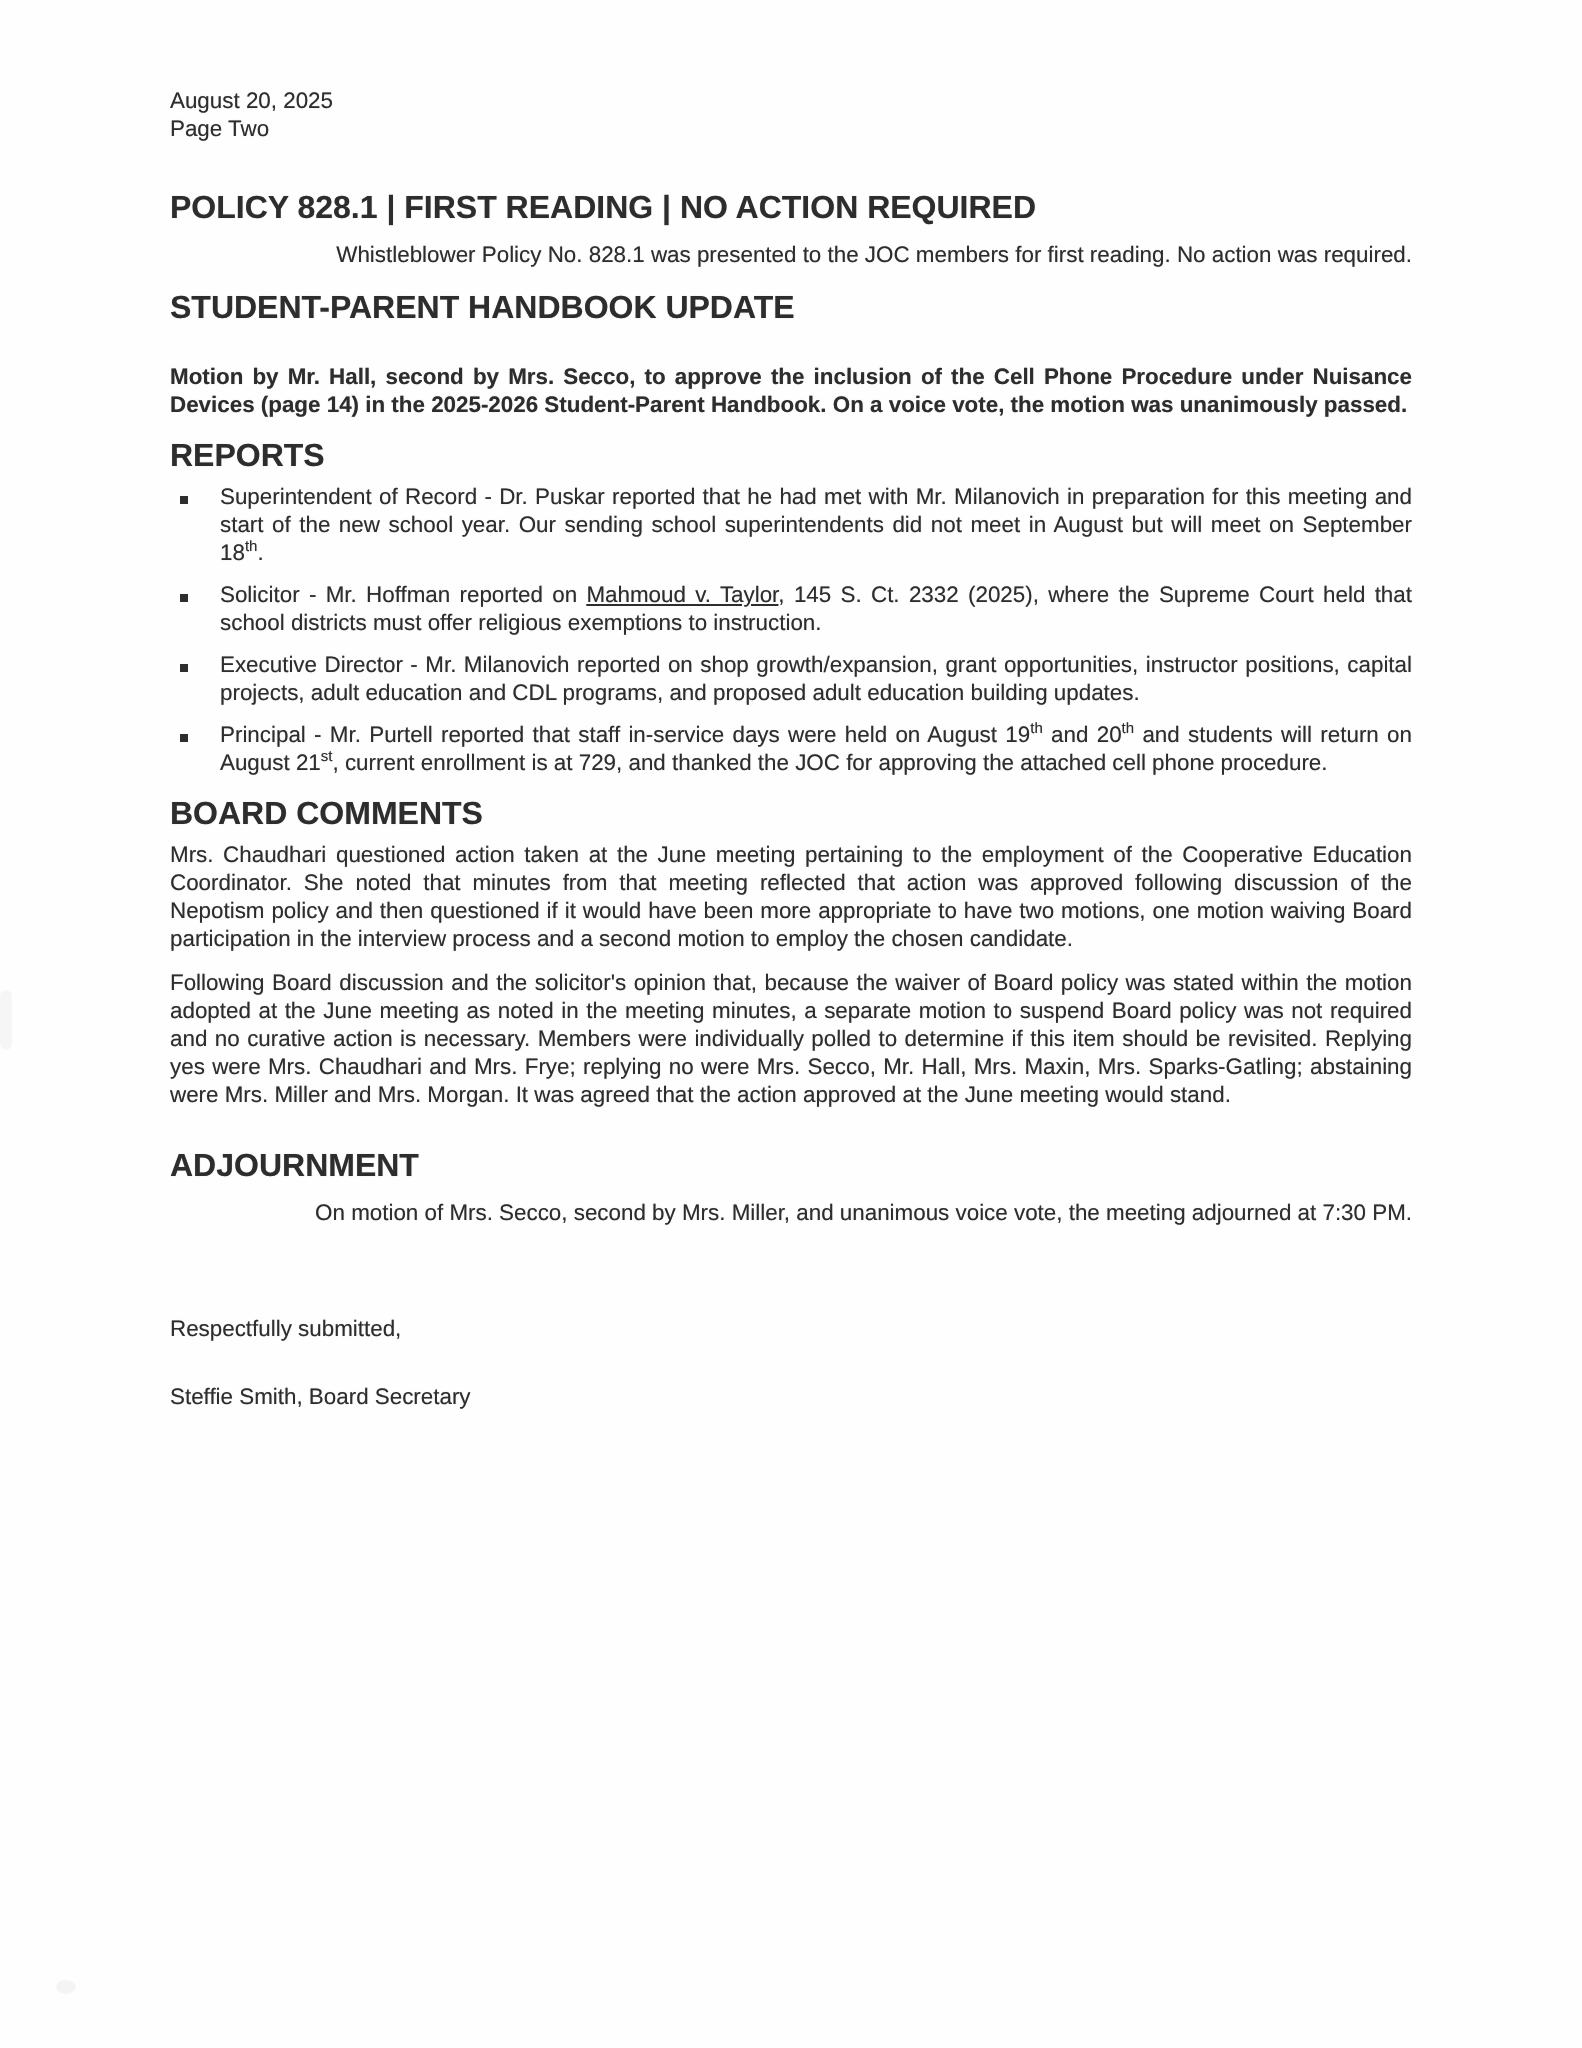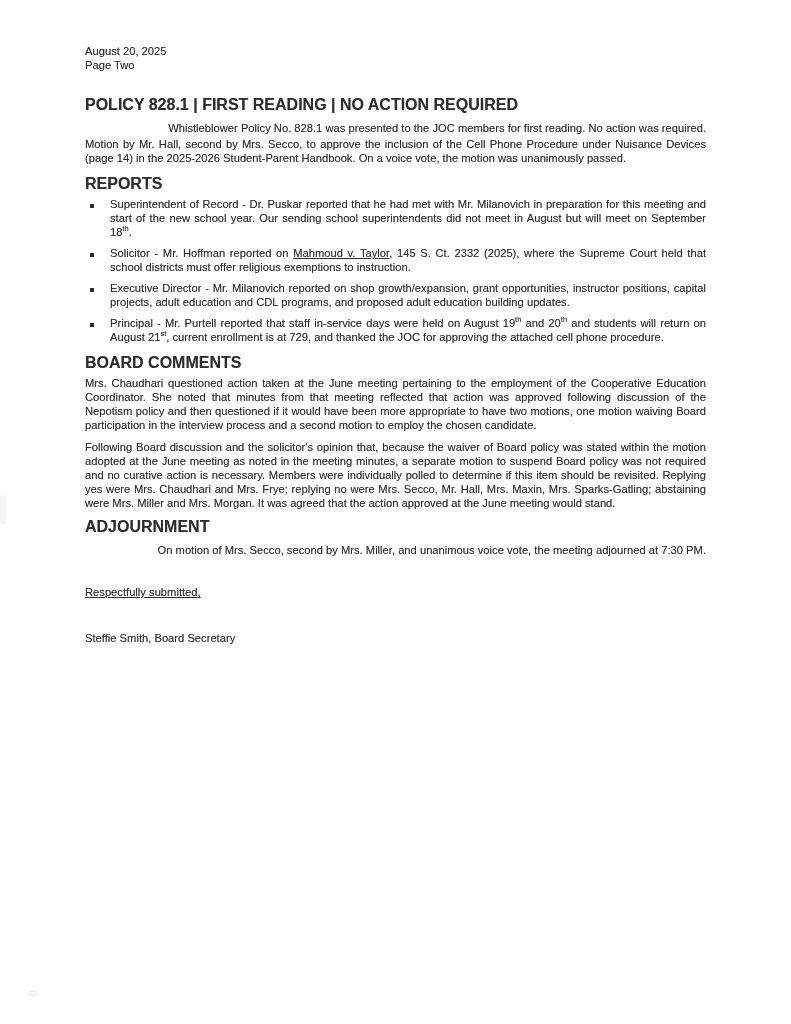--- a/index.html
+++ b/index.html
@@ -26,21 +26,21 @@
   sup {
     font-size: 7.5px;
     line-height: 0;
     vertical-align: super;
   }
   .case-name { text-decoration: underline; }
 
   .h-policy   { margin-top: 26px; }
   .p-policy   { margin-top: 9px;  }
   .h-handbook { margin-top: 13px; }
-  .p-handbook { margin-top: 2px;  }
+  .p-handbook { margin-top: 20px; font-weight: bold;  }
   .h-reports  { margin-top: 12px; }
   .bullet-list { margin-top: 6px; }
   .bullet-item {
     display: flex;
     margin-bottom: 7px;
     justify-content: space-between;
   }
   .bullet-marker-cell {
     flex: 0 0 25px;
     padding-left: 5px;
@@ -49,24 +49,24 @@
     display: inline-block;
     width: 4px;
     height: 4px;
     margin-top: 5px;
     background: #2d2d2d;
   }
   .bullet-text { flex: 1; text-align: justify; }
   .h-board    { margin-top: 12px; }
   .p-board1   { margin-top: 6px;  }
   .p-board2   { margin-top: 8px;  }
-  .h-adjourn  { margin-top: 10px; }
+  .h-adjourn  { margin-top: 22px; }
   .p-adjourn  { margin-top: 9px;  }
-  .sig-closing { margin-top: 28px; text-decoration: underline; }
-  .sig-name    { margin-top: 32px; }
+  .sig-closing { margin-top: 44px; }
+  .sig-name    { margin-top: 20px; }
 
   .scan-artifact-1 {
     position: absolute;
     left: 0; top: 495px;
     width: 6px; height: 30px;
     background: rgba(0,0,0,0.03);
     border-radius: 3px;
   }
   .scan-artifact-2 {
     position: absolute;
@@ -82,20 +82,21 @@
 <div class="page">
 
   <div>
     <div>August 20, 2025</div>
     <div>Page Two</div>
   </div>
 
   <div class="heading h-policy">POLICY 828.1 | FIRST READING | NO ACTION REQUIRED</div>
   <p class="single p-policy">Whistleblower Policy No. 828.1 was presented to the JOC members for first reading. No action was required.</p>
 
+  <div class="heading h-handbook">STUDENT-PARENT HANDBOOK UPDATE</div>
   <p class="para p-handbook">Motion by Mr. Hall, second by Mrs. Secco, to approve the inclusion of the Cell Phone Procedure under Nuisance Devices (page 14) in the 2025-2026 Student-Parent Handbook. On a voice vote, the motion was unanimously passed.</p>
 
   <div class="heading h-reports">REPORTS</div>
 
   <div class="bullet-list">
 
     <div class="bullet-item">
       <span class="bullet-marker-cell"><span class="bullet-marker"></span></span>
       <div class="bullet-text"><span>Superintendent of Record - Dr. Puskar reported that he had met with Mr. Milanovich in preparation for this meeting and start of the new school year. Our sending school superintendents did not meet in August but will meet on September 18</span><sup>th</sup><span>.</span></div>
     </div>

